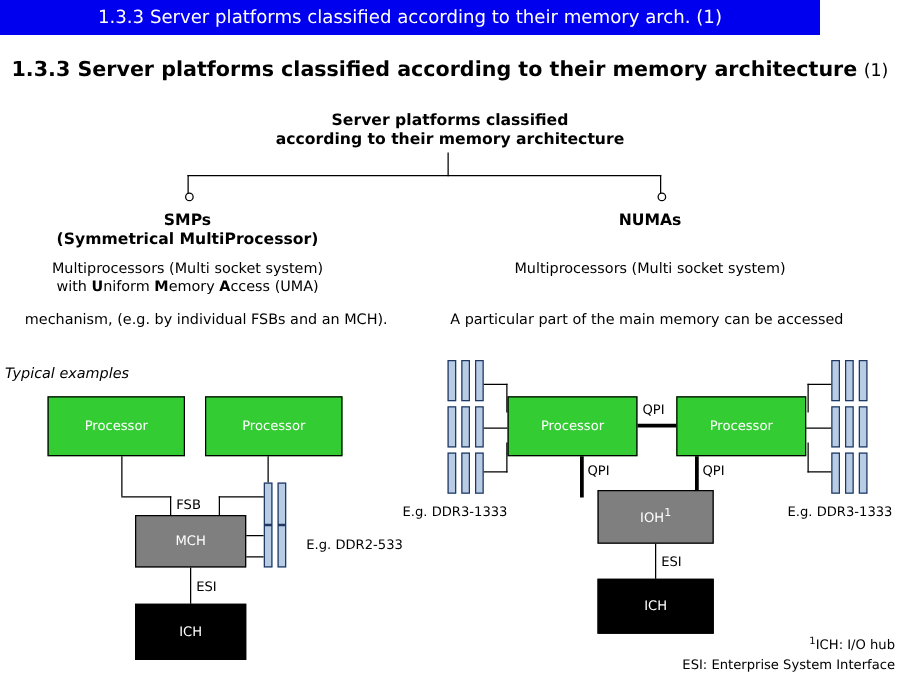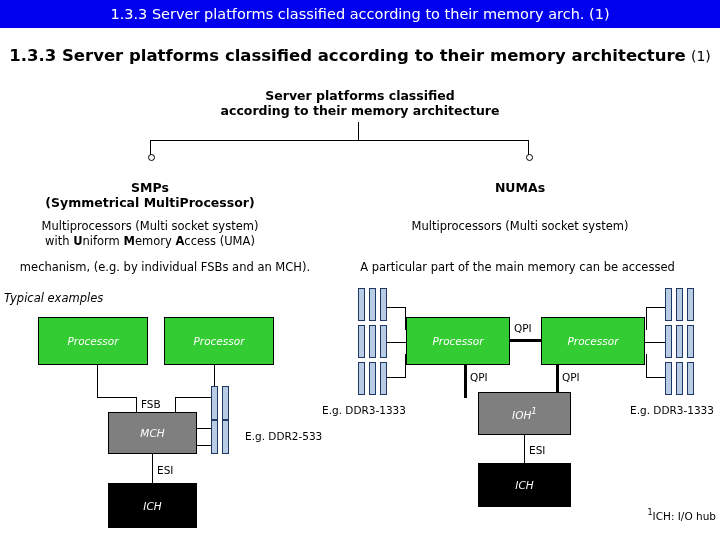--- a/index.html
+++ b/index.html
@@ -13,21 +13,21 @@
     position: relative;
     overflow: hidden;
     font-family: "DejaVu Sans", sans-serif;
     color: #000000;
   }
 
   
   #banner {
     position: absolute;
     left: 0; top: 0;
-    width: 720px; height: 28px;
+    width: 656px; height: 28px;
     background: #0000EE;
     color: #ffffff;
     font-size: 14.5px;
     display: flex;
     align-items: center;
     justify-content: center;
     white-space: nowrap;
   }
 
   
@@ -42,21 +42,21 @@
     font-size: 16.5px;
     font-weight: bold;
   }
   #slide-title .suffix {
     font-size: 14px;
     font-weight: normal;
   }
 
   
   .abs { position: absolute; white-space: nowrap; }
-  .ctr { text-align: center; margin-top: 12px; }
+  .ctr { text-align: center; }
 
   
   #tree-root-label {
     left: 0; top: 88px; width: 720px;
     text-align: center;
     font-size: 12.5px;
     font-weight: bold;
     line-height: 15px;
   }
   .tree-line { position: absolute; background: #000000; }
@@ -106,21 +106,20 @@
   
   .block {
     position: absolute;
     border: 1px solid #000000;
     color: #ffffff;
     font-size: 10.5px;
     display: flex;
     align-items: center;
     justify-content: center;
     box-sizing: border-box;
-    font-style: italic;
   }
   .block.proc { background: #33CC33; }
   .block.mch  { background: #7F7F7F; }
   .block.ich  { background: #000000; }
 
   .wire { position: absolute; background: #000000; }
   .wire.thick { }
 
   .dimm {
     position: absolute;
@@ -294,13 +293,14 @@
 <div class="dimm" style="left:665px; top:362px; height:33px;"></div>
 <div class="dimm" style="left:676px; top:362px; height:33px;"></div>
 <div class="dimm" style="left:687px; top:362px; height:33px;"></div>
 <div class="wire" style="left:646px; top:377px; width:19px; height:1px;"></div>
 <div class="wire" style="left:646px; top:354px; width:1px; height:24px;"></div>
 
 <div class="lbl" style="left:630px; top:404px;">E.g. DDR3-1333</div>
 
 <div id="footnotes">
   <div><sup>1</sup><span>ICH: I/O hub</span></div>
+  <div>ESI: Enterprise System Interface</div>
 </div>
 
 </body></html>

